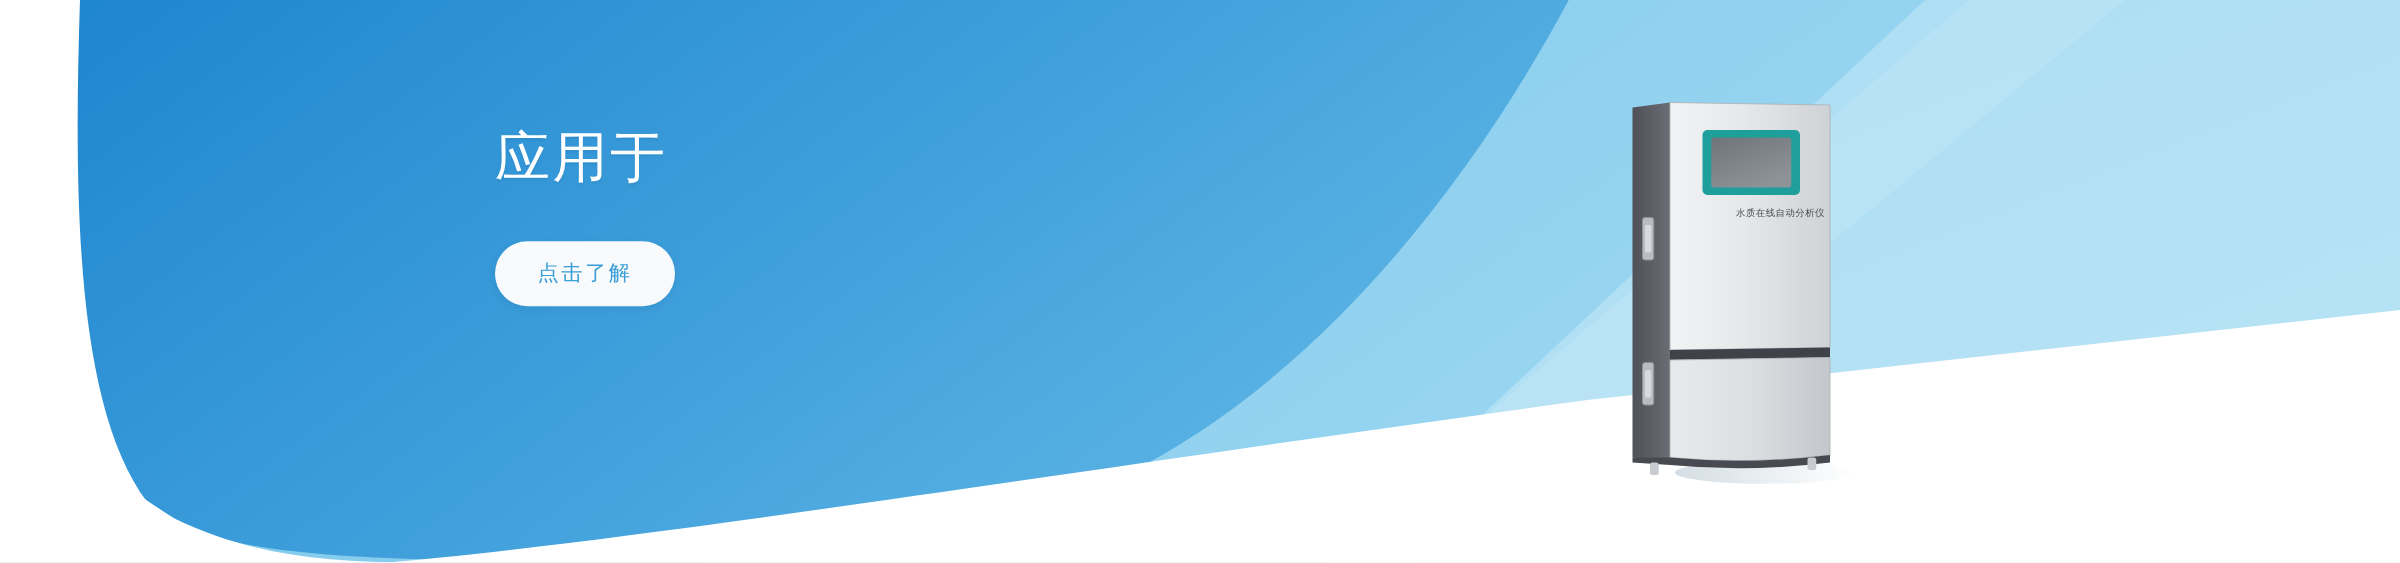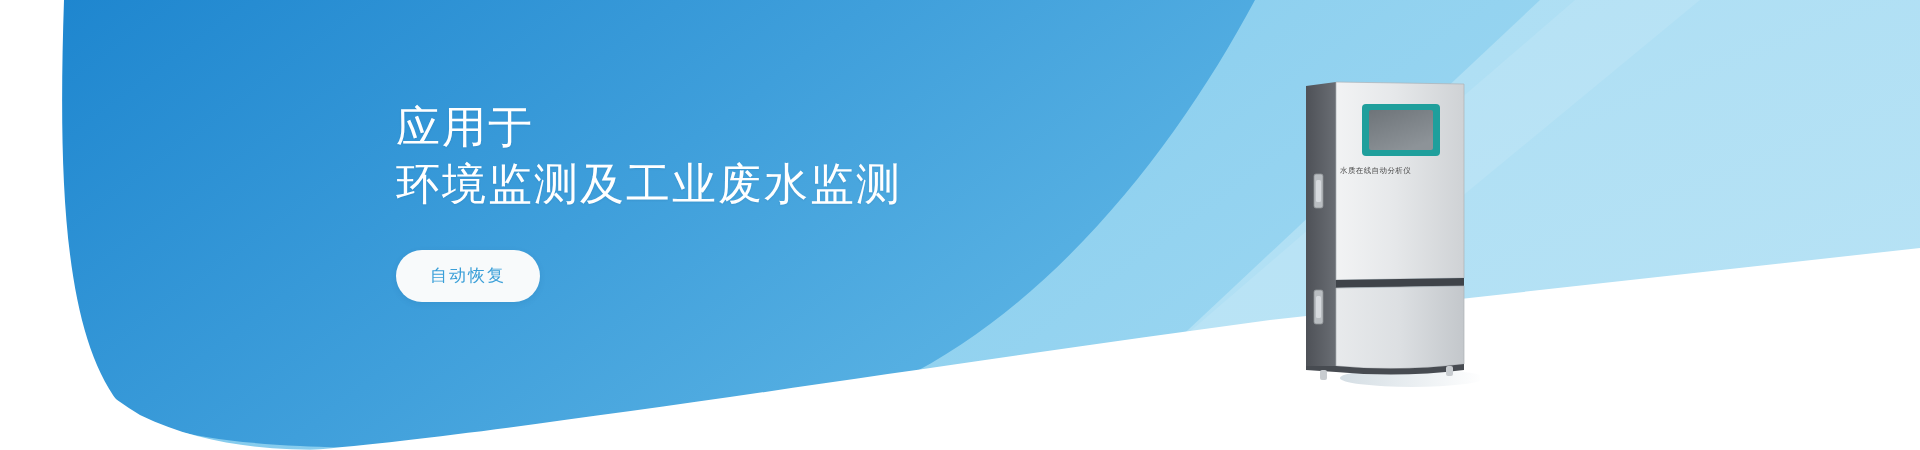--- a/index.html
+++ b/index.html
@@ -61,21 +61,21 @@
     position:absolute;
     left:1300px;top:78px;
     width:180px;height:310px;
     z-index:6;
   }
   .product svg{display:block;width:180px;height:310px;}
   .cab-label{
     position:absolute;
     left:40px;top:88px;
     width:120px;
-    text-align:left;
+    text-align:right;
     font-size:7.5px;
     letter-spacing:.4px;
     color:#4a4a4a;
     font-family:"DejaVu Serif","Liberation Serif",serif;
     pointer-events:none;
   }
 </style>
 </head>
 <body>
 
@@ -111,23 +111,22 @@
     <path d="M0,295 C40,335 80,378 140,415 C200,444 260,450 330,450 L0,450 Z" fill="#ffffff"></path>
 
     <path d="M1920,248 L1920,450 L310,450 C520,432 900,370 1270,320 Z" fill="#ffffff"></path>
 
     <path d="M1575,0 L1700,0 L1300,330 L1180,340 Z" fill="#ffffff" opacity="0.10"></path>
   </svg>
 
   <div class="copy">
     <div class="headline">
       <span class="l1">应用于</span>
-      <span class="l2">环境监测及工业废水监测</span>
     </div>
-    <button class="cta">自动恢复</button>
+    <button class="cta">点击了解</button>
   </div>
 
   <div class="product">
     <svg viewBox="0 0 180 310">
       <defs>
         <linearGradient id="frontG" x1="0" y1="0" x2="1" y2="0">
           <stop offset="0" stop-color="#f2f3f4"></stop>
           <stop offset="0.45" stop-color="#e6e8ea"></stop>
           <stop offset="1" stop-color="#cfd2d5"></stop>
         </linearGradient>

